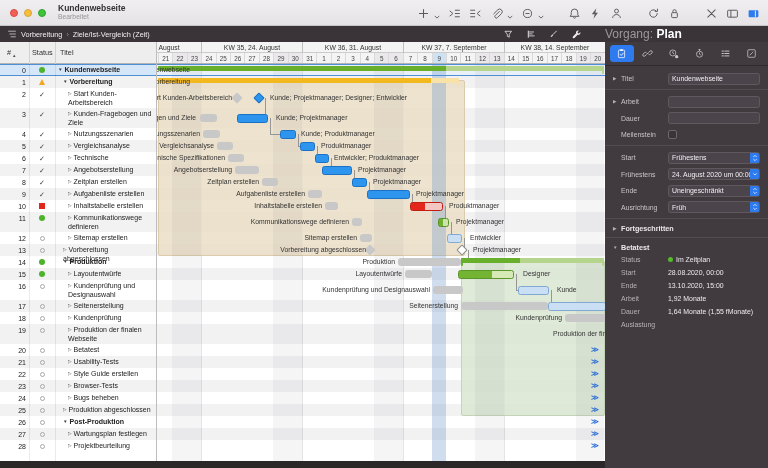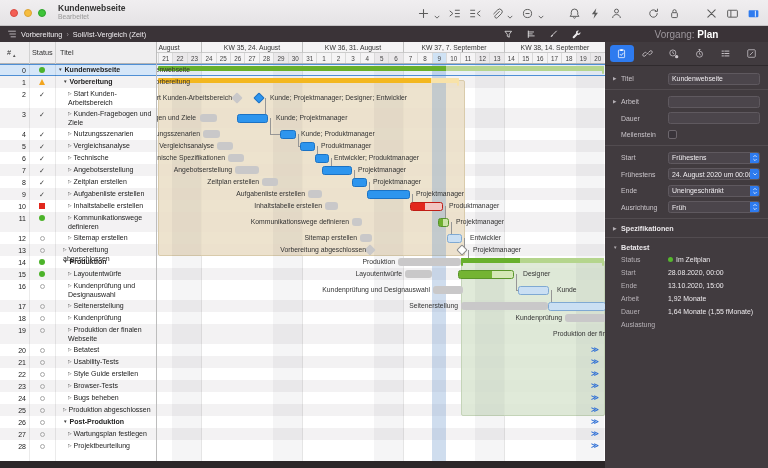--- a/index.html
+++ b/index.html
@@ -22,21 +22,21 @@
   .tbi.active{color:#2e7bef}
   .gap{width:8px}
 
   
   .funcbar{position:absolute;left:0;top:26px;width:768px;height:16px;background:#3a3337;display:flex;align-items:center;color:#e4e1e4}
   .breadcrumb{display:flex;align-items:center;gap:4px;margin-left:7px;font-size:7.3px;color:#efecef;white-space:nowrap}
   .breadcrumb svg{width:10px;height:10px;color:#cfcacf}
   .bc-sep{color:#9a949a;font-size:7px}
   .func-icons{position:absolute;left:503px;display:flex;gap:12px;color:#eceaec}
   .func-icons svg{width:10.5px;height:10.5px;display:block}
-  .vorgang{position:absolute;left:605px;width:163px;text-align:center;font-size:10px;color:#9d979d}
+  .vorgang{position:absolute;left:605px;width:163px;font-size:12px;color:#9d979d}
   .vorgang b{color:#fff}
 
   
   .table-head{position:absolute;left:0;top:42px;width:157px;height:22px;background:#efeeef;border-bottom:1px solid #b3b3b3;border-right:1px solid #bdbdbd;font-size:7.3px;color:#333}
   .th-num{position:absolute;left:7px;top:6px}
   .th-sort{position:absolute;left:12px;top:11px;font-size:4.5px;color:#555}
   .th-status{position:absolute;left:32px;top:6px}
   .th-title{position:absolute;left:60px;top:6px}
   .th-v{position:absolute;top:0;width:1px;height:22px;background:#d2d2d2}
 
@@ -216,21 +216,21 @@
     </div>
   </div>
 
   <div class="funcbar">
     <div class="breadcrumb">
       <svg viewBox="0 0 16 16" fill="none" stroke="currentColor" stroke-width="1.3" stroke-linecap="round">
           <path d="M2.5 3.5h11M4.5 8h9M6.5 12.5h7"></path>
         </svg>
       <span>Vorbereitung</span>
       <span class="bc-sep">›</span>
-      <span>Soll/Ist-Vergleich (Zeit)</span>
+      <span>Ziele/Ist-Vergleich (Zeit)</span>
     </div>
     <div class="func-icons">
       <span>
           <svg viewBox="0 0 16 16" fill="none" stroke="currentColor" stroke-width="1.2" stroke-linejoin="round">
             <path d="M3 3.5h10L9.5 8v4.5l-3-1.5V8L3 3.5z"></path>
           </svg>
         </span>
       <span>
           <svg viewBox="0 0 16 16" fill="none" stroke="currentColor" stroke-width="1.2" stroke-linecap="round">
             <path d="M3.5 3v10M3.5 4.5h8M3.5 7.5h6M3.5 10.5h9"></path>
@@ -759,21 +759,21 @@
         <span class="i-lab">Ausrichtung</span>
         <span class="i-field dd"><span>Früh</span><span class="step">
               <svg viewBox="0 0 8 12" fill="none" stroke="#fff" stroke-width="1.1">
                 <path d="M1.5 4.5L4 2l2.5 2.5M1.5 7.5L4 10l2.5-2.5"></path>
               </svg>
             </span></span>
       </div>
       <div class="i-sep"></div>
       <div class="sec">
         <span class="i-arrow">▶</span>
-        <span>Spezifikationen</span>
+        <span>Fortgeschritten</span>
       </div>
       <div class="i-sep"></div>
       <div class="sec">
         <span class="i-arrow">▼</span>
         <span>Betatest</span>
       </div>
       <div class="e-row">
         <span class="e-lab">Status</span>
         <span class="e-val">
             <span class="dot"></span>

